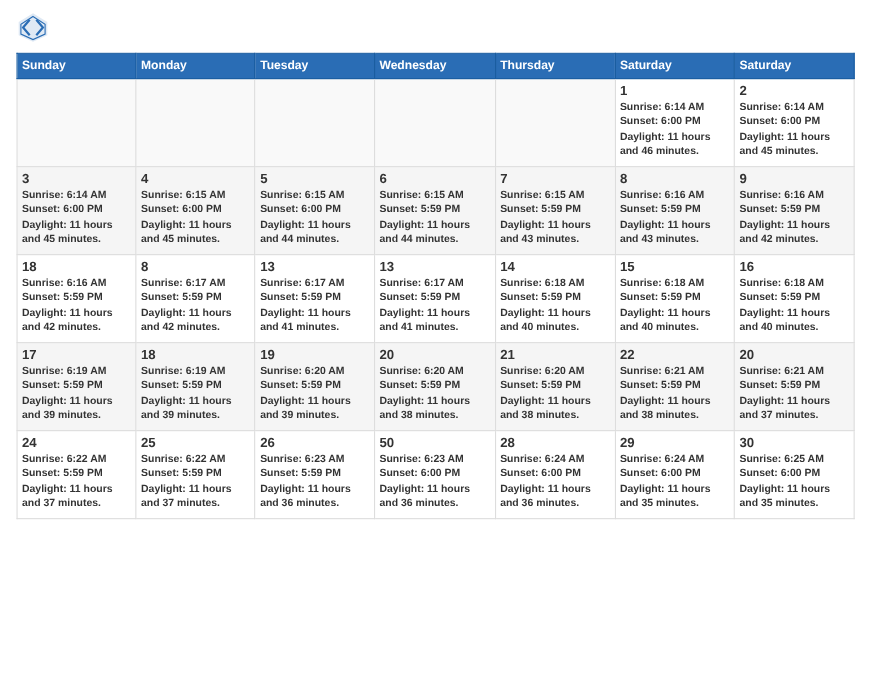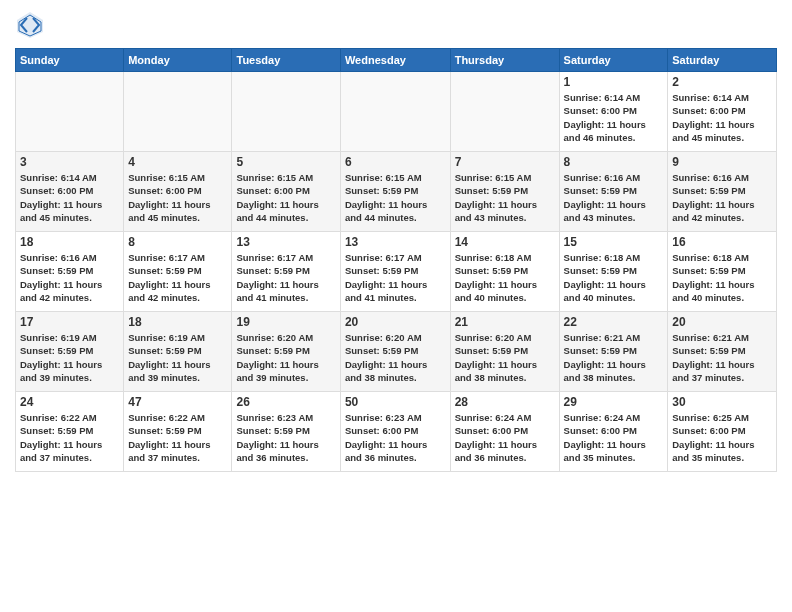--- a/index.html
+++ b/index.html
@@ -163,21 +163,21 @@
             <span class="day-number">20</span>
             <div class="day-info">Sunrise: 6:21 AM<br>Sunset: 5:59 PM<br>Daylight: 11 hours and 37 minutes.</div>
           </td>
         </tr>
         <tr>
           <td>
             <span class="day-number">24</span>
             <div class="day-info">Sunrise: 6:22 AM<br>Sunset: 5:59 PM<br>Daylight: 11 hours and 37 minutes.</div>
           </td>
           <td>
-            <span class="day-number">47</span>
+            <span class="day-number">25</span>
             <div class="day-info">Sunrise: 6:22 AM<br>Sunset: 5:59 PM<br>Daylight: 11 hours and 37 minutes.</div>
           </td>
           <td>
             <span class="day-number">26</span>
             <div class="day-info">Sunrise: 6:23 AM<br>Sunset: 5:59 PM<br>Daylight: 11 hours and 36 minutes.</div>
           </td>
           <td>
             <span class="day-number">50</span>
             <div class="day-info">Sunrise: 6:23 AM<br>Sunset: 6:00 PM<br>Daylight: 11 hours and 36 minutes.</div>
           </td>

